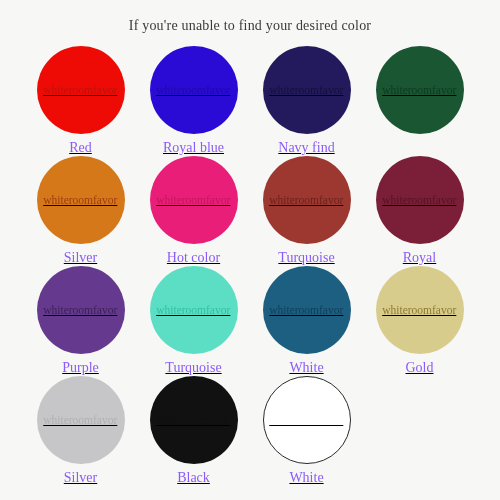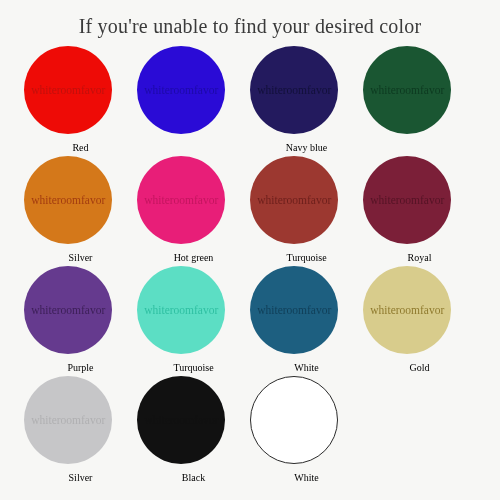--- a/index.html
+++ b/index.html
@@ -20,39 +20,41 @@
     box-sizing: border-box;
   }
 
   
   .header {
     padding-top: 16px;
     text-align: center;
     color: #3a3a3a;
   }
   .header-line {
-    font-size: 20px;
+    font-size: 14px;
     line-height: 20px;
     letter-spacing: 0.2px;
     white-space: nowrap;
   }
 
   
   .swatch-grid {
     margin: 10px auto 0 auto;
     width: 452px;
     display: grid;
     grid-template-columns: repeat(4, 1fr);
     grid-auto-rows: 110px;
     justify-items: center;
   }
   .swatch-cell {
     width: 113px;
     display: flex;
     flex-direction: column;
+    align-items: center;
+    text-decoration: underline;
   }
   .swatch-circle {
     position: relative;
     width: 88px;
     height: 88px;
     border-radius: 50%;
     display: flex;
     align-items: center;
     justify-content: center;
     overflow: hidden;
@@ -65,23 +67,23 @@
     font-family: "Liberation Serif", "DejaVu Serif", serif;
     font-size: 12.5px;
     line-height: 1;
     white-space: nowrap;
     transform: scaleX(0.92);
     user-select: none;
     pointer-events: none;
   }
   .swatch-label {
     margin-top: 5px;
-    font-size: 10px;
+    font-size: 14px;
     line-height: 17px;
-    color: #000000;
+    color: #8b5cf6;
     text-align: center;
     white-space: nowrap;
   }
 </style>
 </head>
 <body>
 
 <div class="page">
 
   <div class="header">
@@ -92,43 +94,44 @@
       <div class="swatch-cell">
         <div class="swatch-circle" style="background: rgb(238, 11, 6);">
           <span class="watermark" style="color: rgb(193, 16, 12);">whiteroomfavor</span>
         </div>
         <div class="swatch-label">Red</div>
       </div>
       <div class="swatch-cell">
         <div class="swatch-circle" style="background: rgb(42, 11, 214);">
           <span class="watermark" style="color: rgb(29, 10, 168);">whiteroomfavor</span>
         </div>
+        <div class="swatch-label">Royal blue</div>
       </div>
       <div class="swatch-cell">
         <div class="swatch-circle" style="background: rgb(35, 26, 94);">
           <span class="watermark" style="color: rgb(18, 16, 58);">whiteroomfavor</span>
         </div>
-        <div class="swatch-label">Navy blue</div>
+        <div class="swatch-label">Navy find</div>
       </div>
       <div class="swatch-cell">
         <div class="swatch-circle" style="background: rgb(26, 86, 50);">
           <span class="watermark" style="color: rgb(13, 58, 32);">whiteroomfavor</span>
         </div>
       </div>
       <div class="swatch-cell">
         <div class="swatch-circle" style="background: rgb(212, 120, 26);">
           <span class="watermark" style="color: rgb(163, 60, 16);">whiteroomfavor</span>
         </div>
         <div class="swatch-label">Silver</div>
       </div>
       <div class="swatch-cell">
         <div class="swatch-circle" style="background: rgb(232, 30, 120);">
           <span class="watermark" style="color: rgb(196, 21, 95);">whiteroomfavor</span>
         </div>
-        <div class="swatch-label">Hot green</div>
+        <div class="swatch-label">Hot color</div>
       </div>
       <div class="swatch-cell">
         <div class="swatch-circle" style="background: rgb(156, 56, 48);">
           <span class="watermark" style="color: rgb(109, 31, 27);">whiteroomfavor</span>
         </div>
         <div class="swatch-label">Turquoise</div>
       </div>
       <div class="swatch-cell">
         <div class="swatch-circle" style="background: rgb(123, 31, 56);">
           <span class="watermark" style="color: rgb(85, 19, 37);">whiteroomfavor</span>

